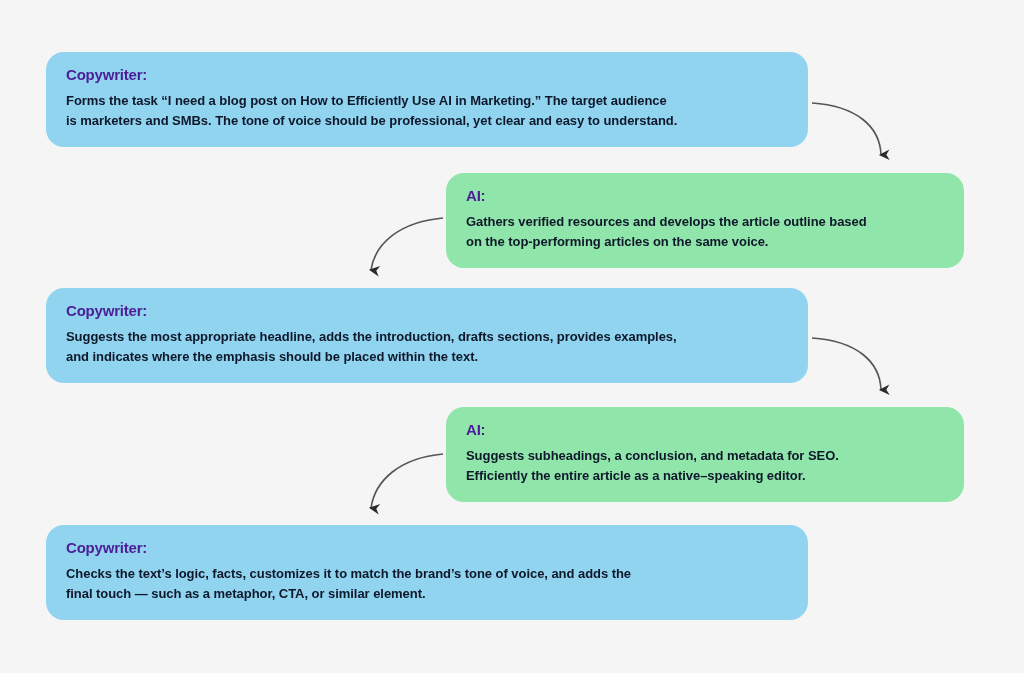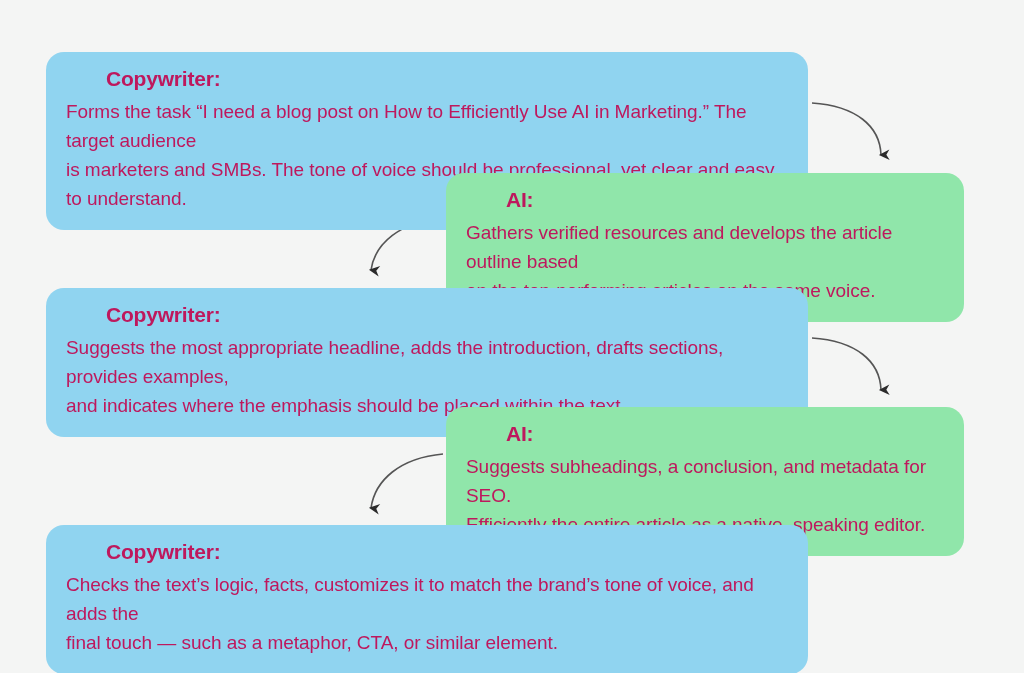--- a/index.html
+++ b/index.html
@@ -36,33 +36,32 @@
     position: absolute;
     border-radius: 18px;
     padding: 14px 20px 16px 20px;
     z-index: 2;
   }
 
   .card.blue  { background: #90d4f0; }
   .card.green { background: #90e6aa; }
 
   .card-role {
-    font-size: 21px;
+    font-size: 15px;
     font-weight: bold;
-    color: #be185d;
+    color: #4c1d95;
     letter-spacing: -0.2px;
     line-height: 1.2;
     margin-bottom: 7px;
-    margin-left: 40px;
   }
 
   .card-body {
-    font-size: 19px;
-    font-weight: 400;
-    color: #be185d;
+    font-size: 13px;
+    font-weight: 700;
+    color: #0f172a;
     line-height: 1.52;
     letter-spacing: -0.05px;
     white-space: pre-line;
   }
 
   
   #card-1 { left: 46px;  top: 52px;  width: 762px; }
   #card-2 { left: 446px; top: 173px; width: 518px; }
   #card-3 { left: 46px;  top: 288px; width: 762px; }
   #card-4 { left: 446px; top: 407px; width: 518px; }

